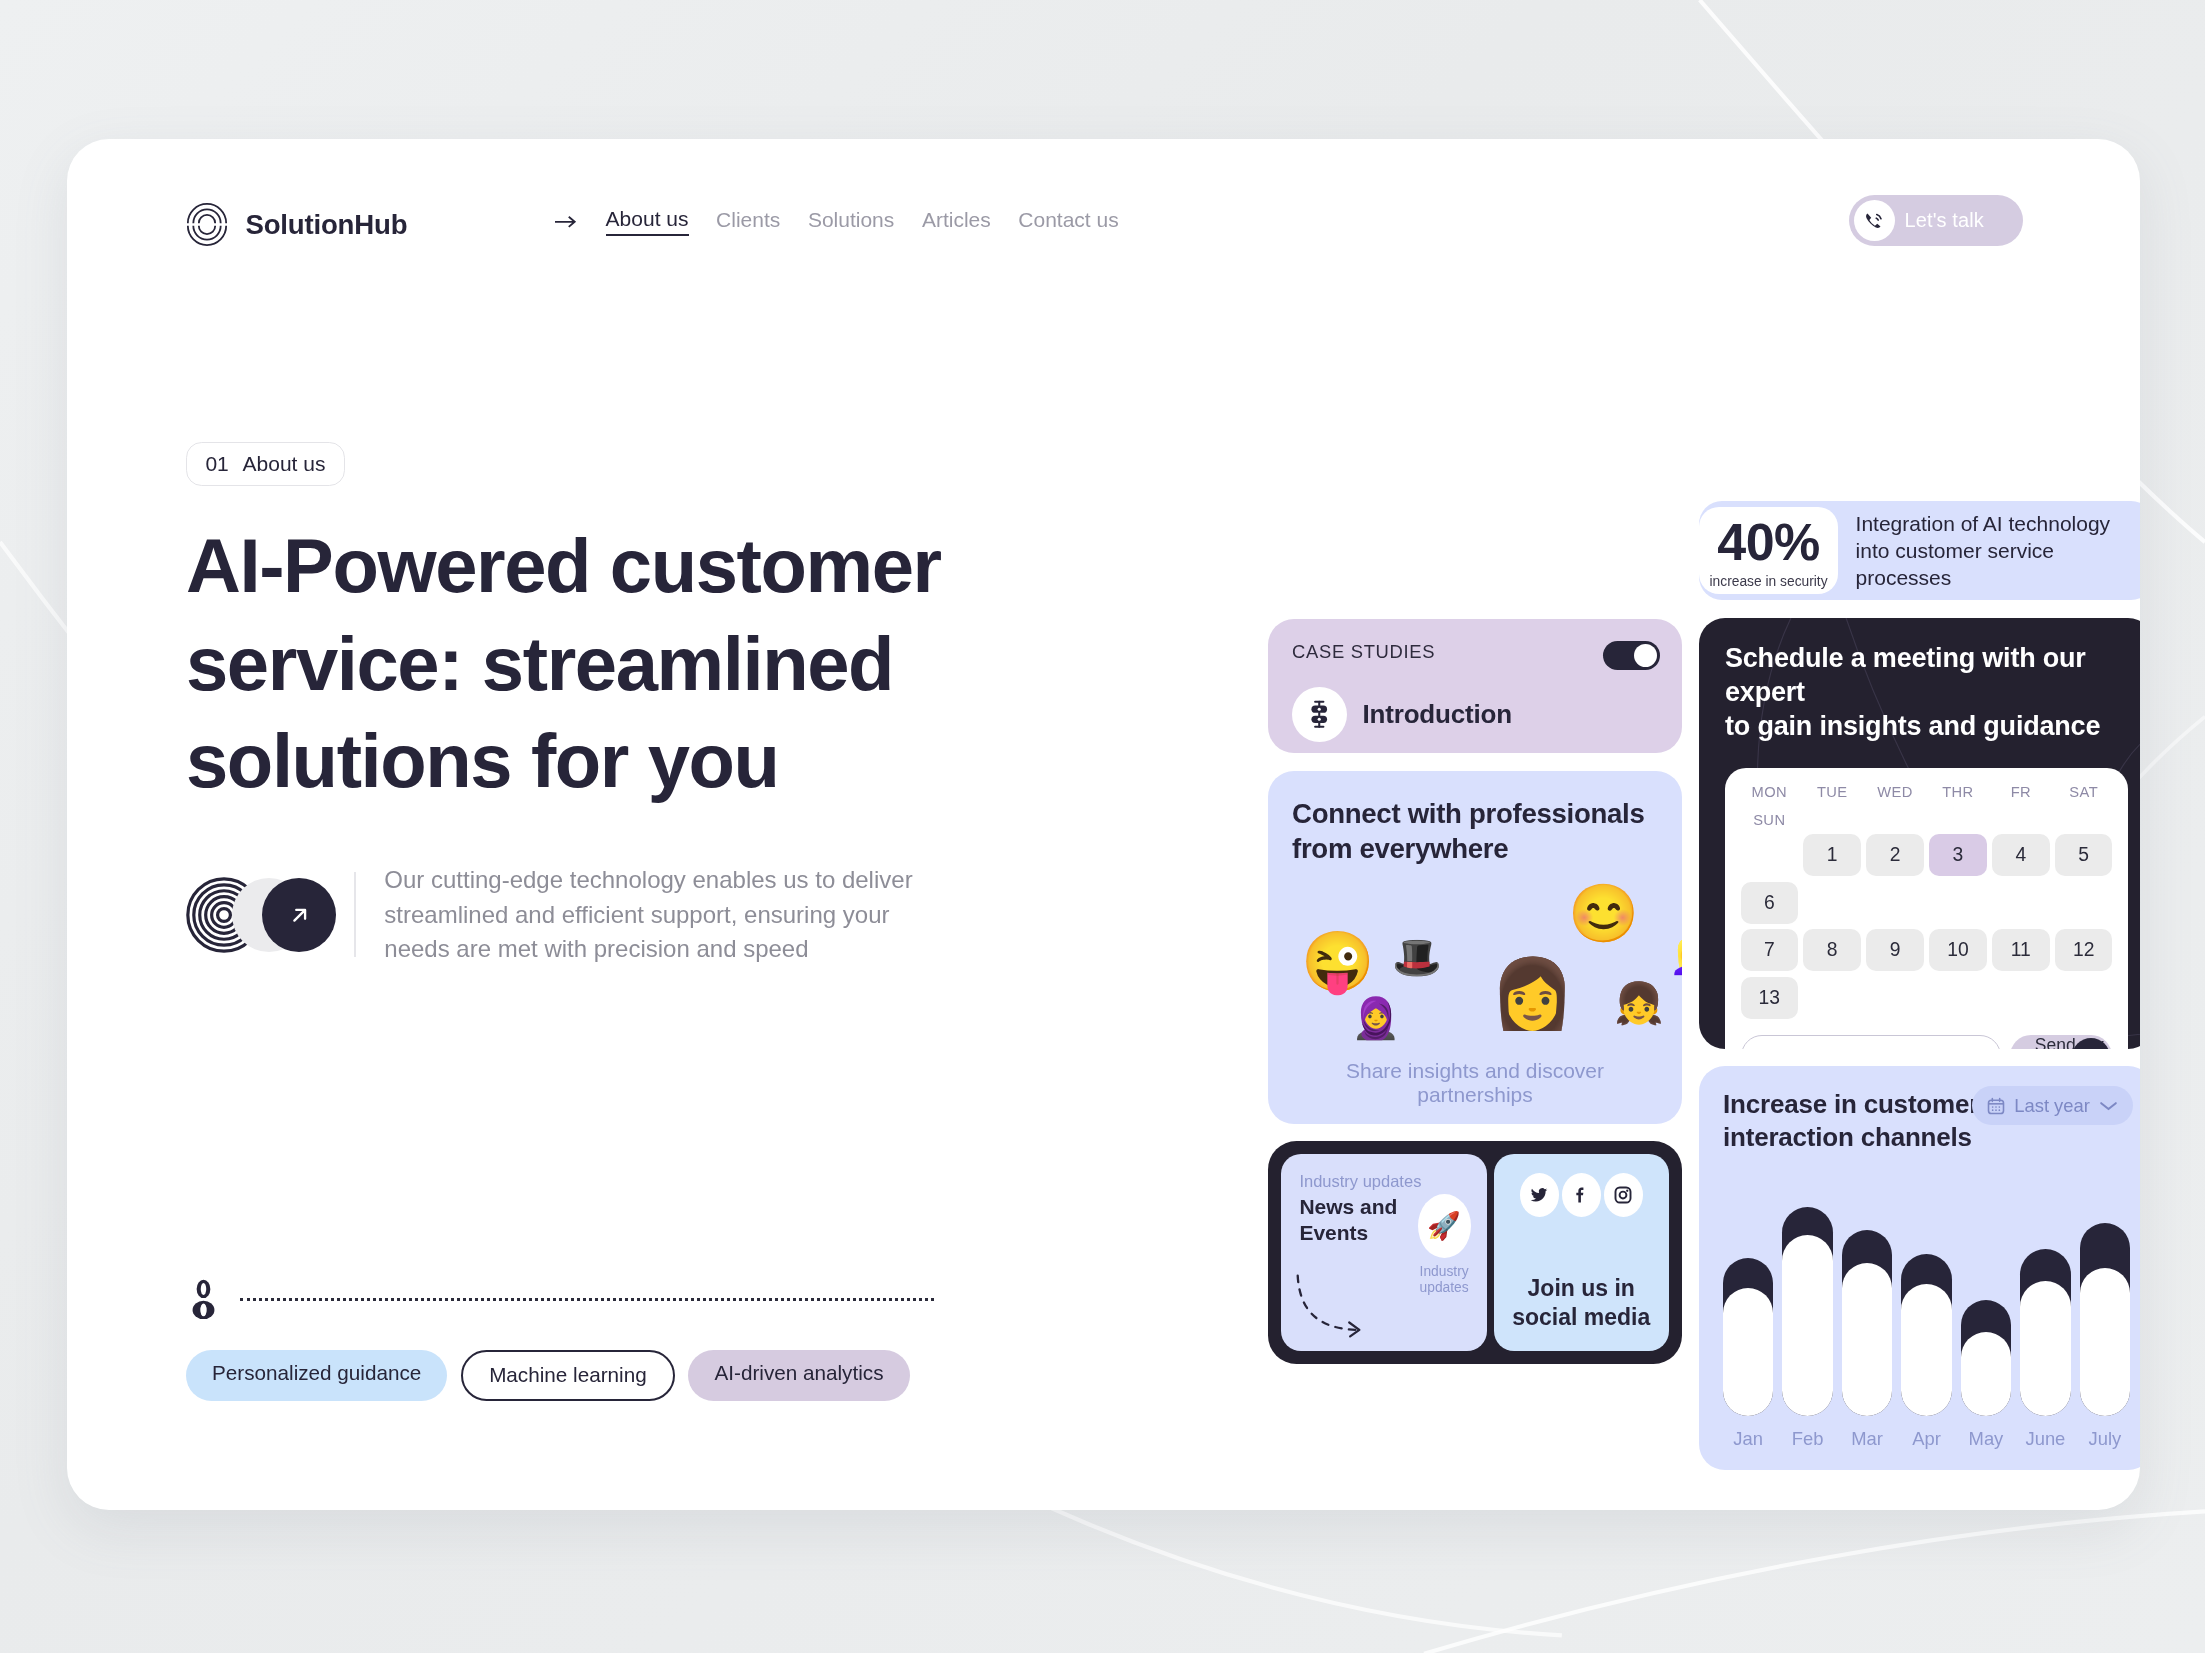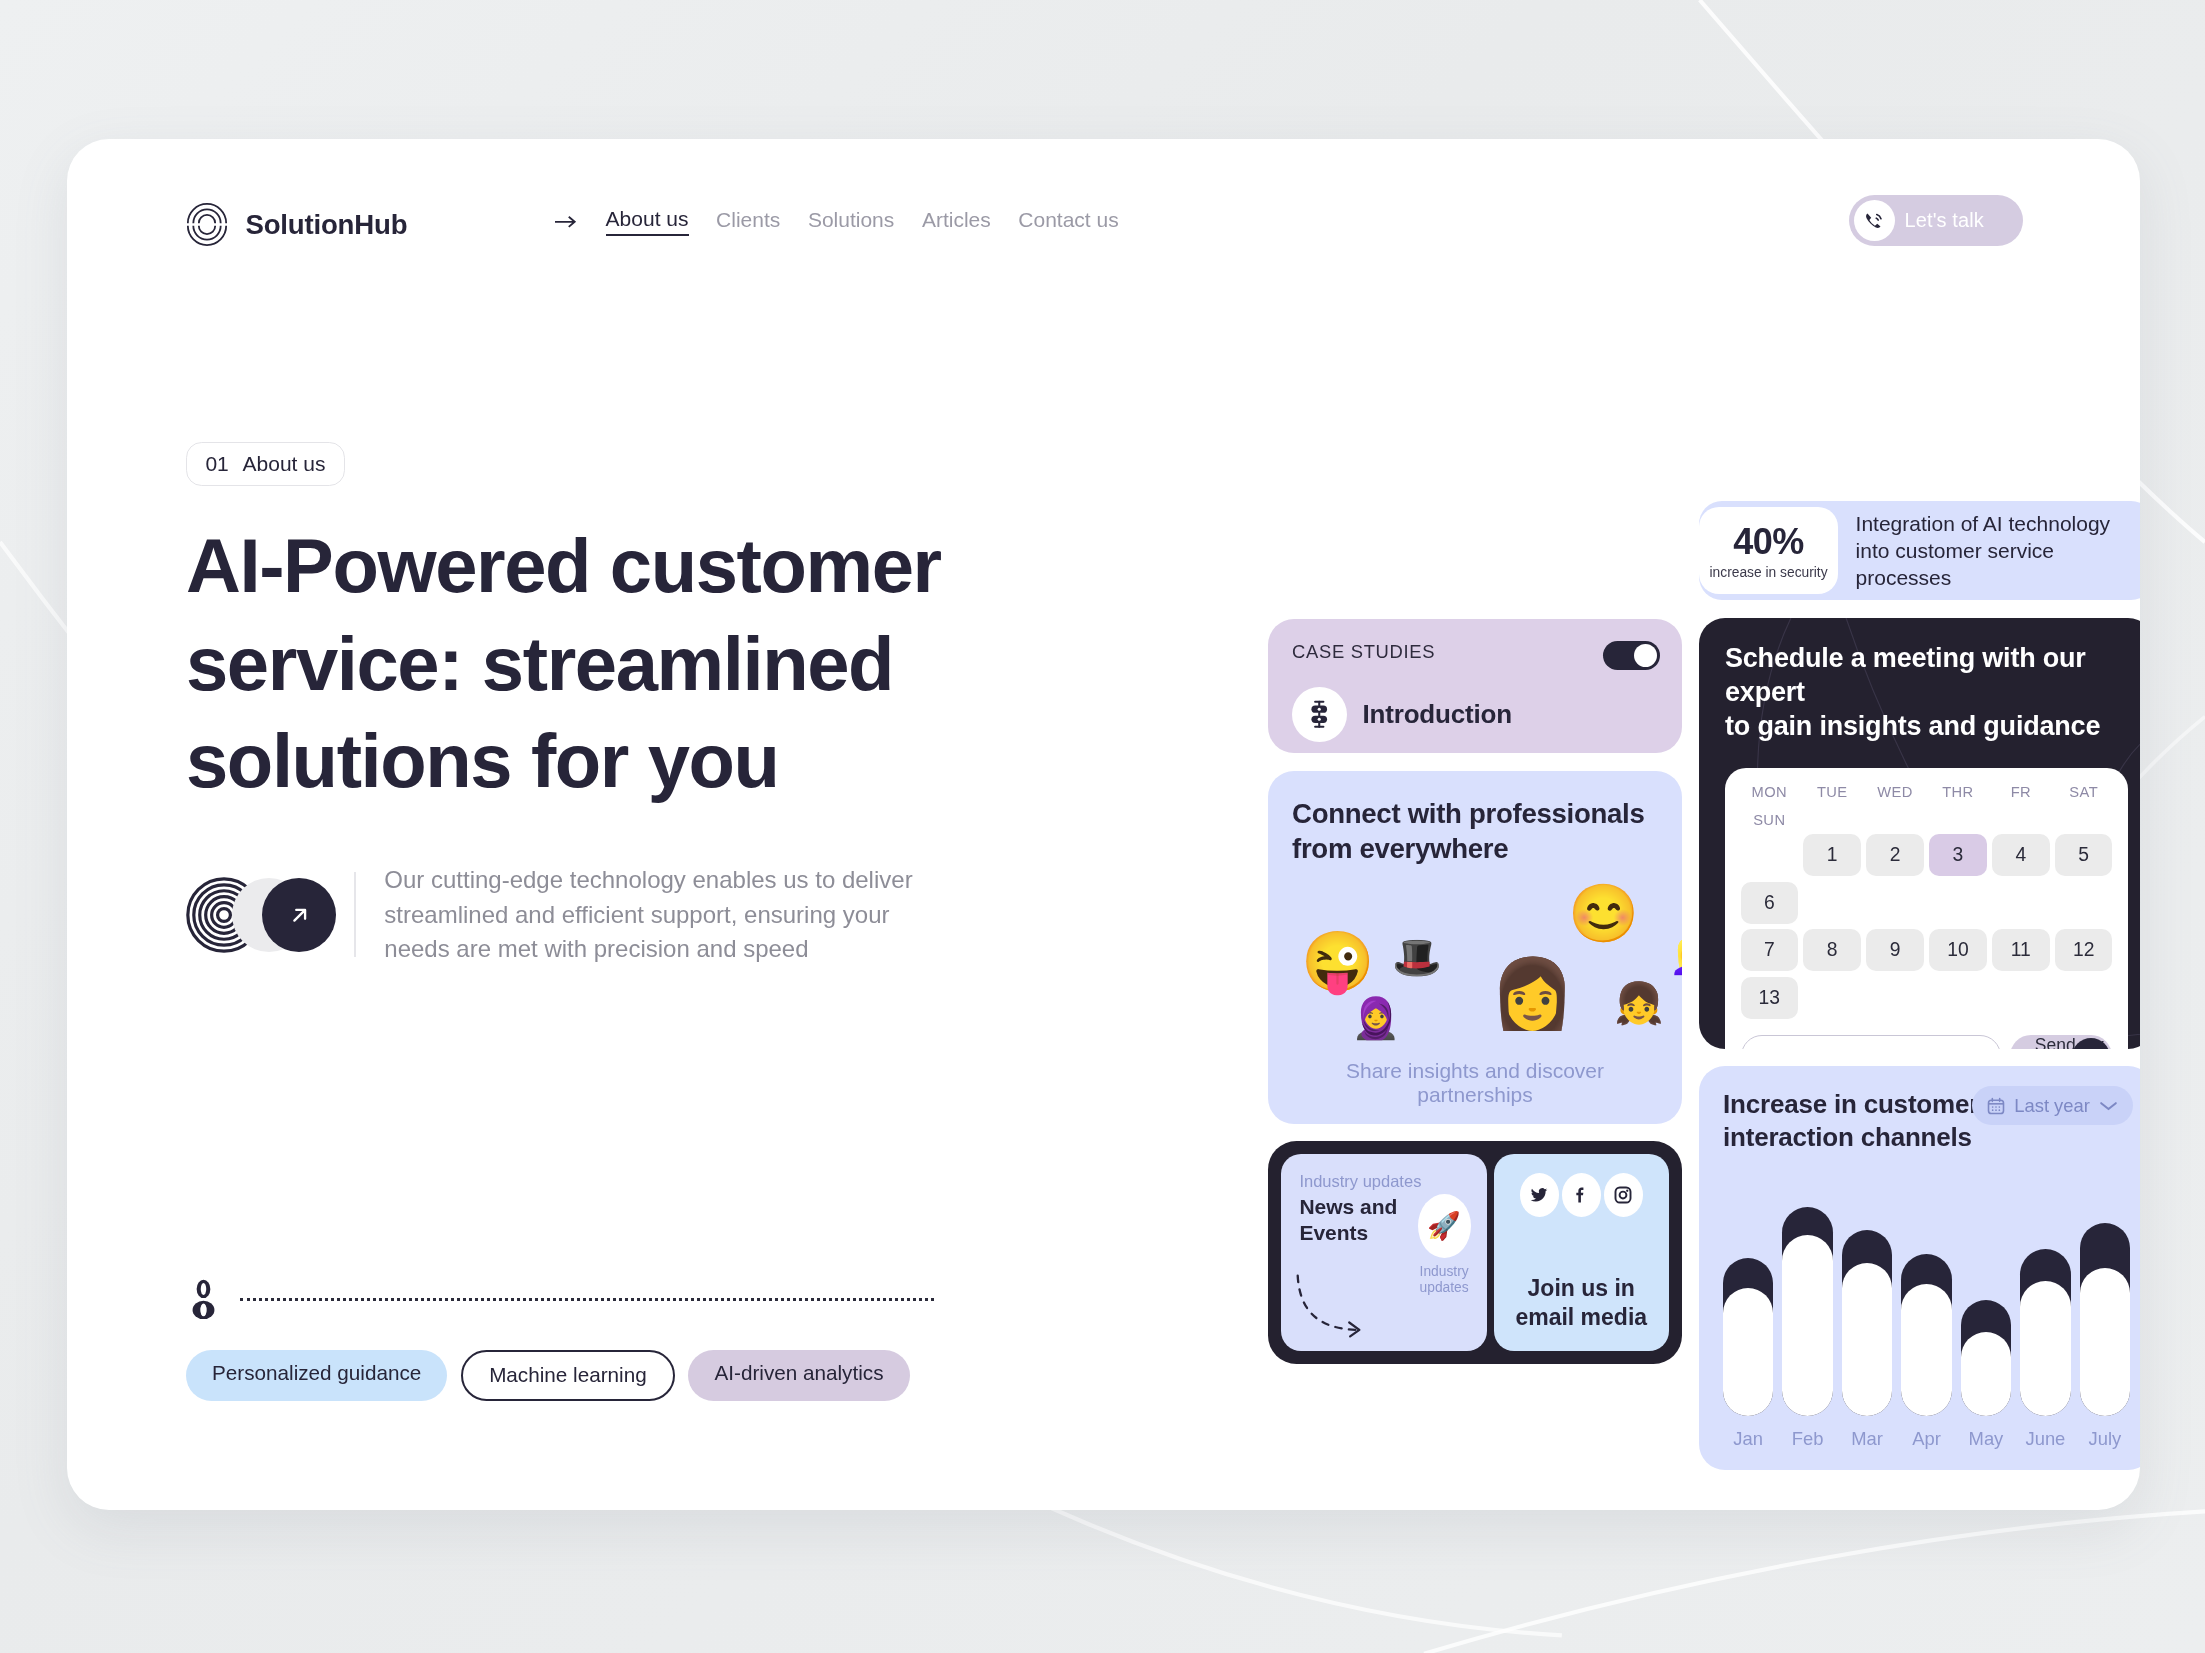--- a/index.html
+++ b/index.html
@@ -286,21 +286,21 @@
     overflow: hidden;
   }
   .stat-white {
     background: #fff;
     border-radius: 20px;
     width: 149px;
     margin: 6.4px 0 6.4px 0;
     display: flex; flex-direction: column;
     align-items: center; justify-content: center;
   }
-  .stat-num { font-size: 36px; font-weight: 700; color: #272539; letter-spacing: -0.5px; }
+  .stat-num { font-size: 52px; font-weight: 700; color: #272539; letter-spacing: -0.5px; }
   .stat-sub { font-size: 13.8px; color: #3c3a4b; margin-top: 1.8px; }
   .stat-text {
     flex: 1 1 auto;
     display: flex; align-items: center;
     padding: 0 18.4px 0 17.5px;
     font-size: 21px; line-height: 1.3; color: #272539;
   }
 
   .schedule-card {
     background: #24212f;
@@ -603,21 +603,21 @@
           <span class="social-pill">
             <svg width="20" height="20" viewBox="0 0 24 24">
               <rect x="3" y="3" width="18" height="18" rx="5.2" fill="none" stroke="#272539" stroke-width="2.3"></rect>
               <circle cx="12" cy="12" r="4.1" fill="none" stroke="#272539" stroke-width="2.3"></circle>
               <circle cx="17.1" cy="6.9" r="1.4" fill="#272539"></circle>
             </svg>
           </span>
         </div>
         <div class="news-right-title">
           <span>Join us in</span><br>
-          <span>email media</span>
+          <span>social media</span>
         </div>
       </div>
     </div>
   </div>
 
   <div class="col-right">
 
     <div class="stat-card">
       <div class="stat-white">
         <div class="stat-num">40%</div>

